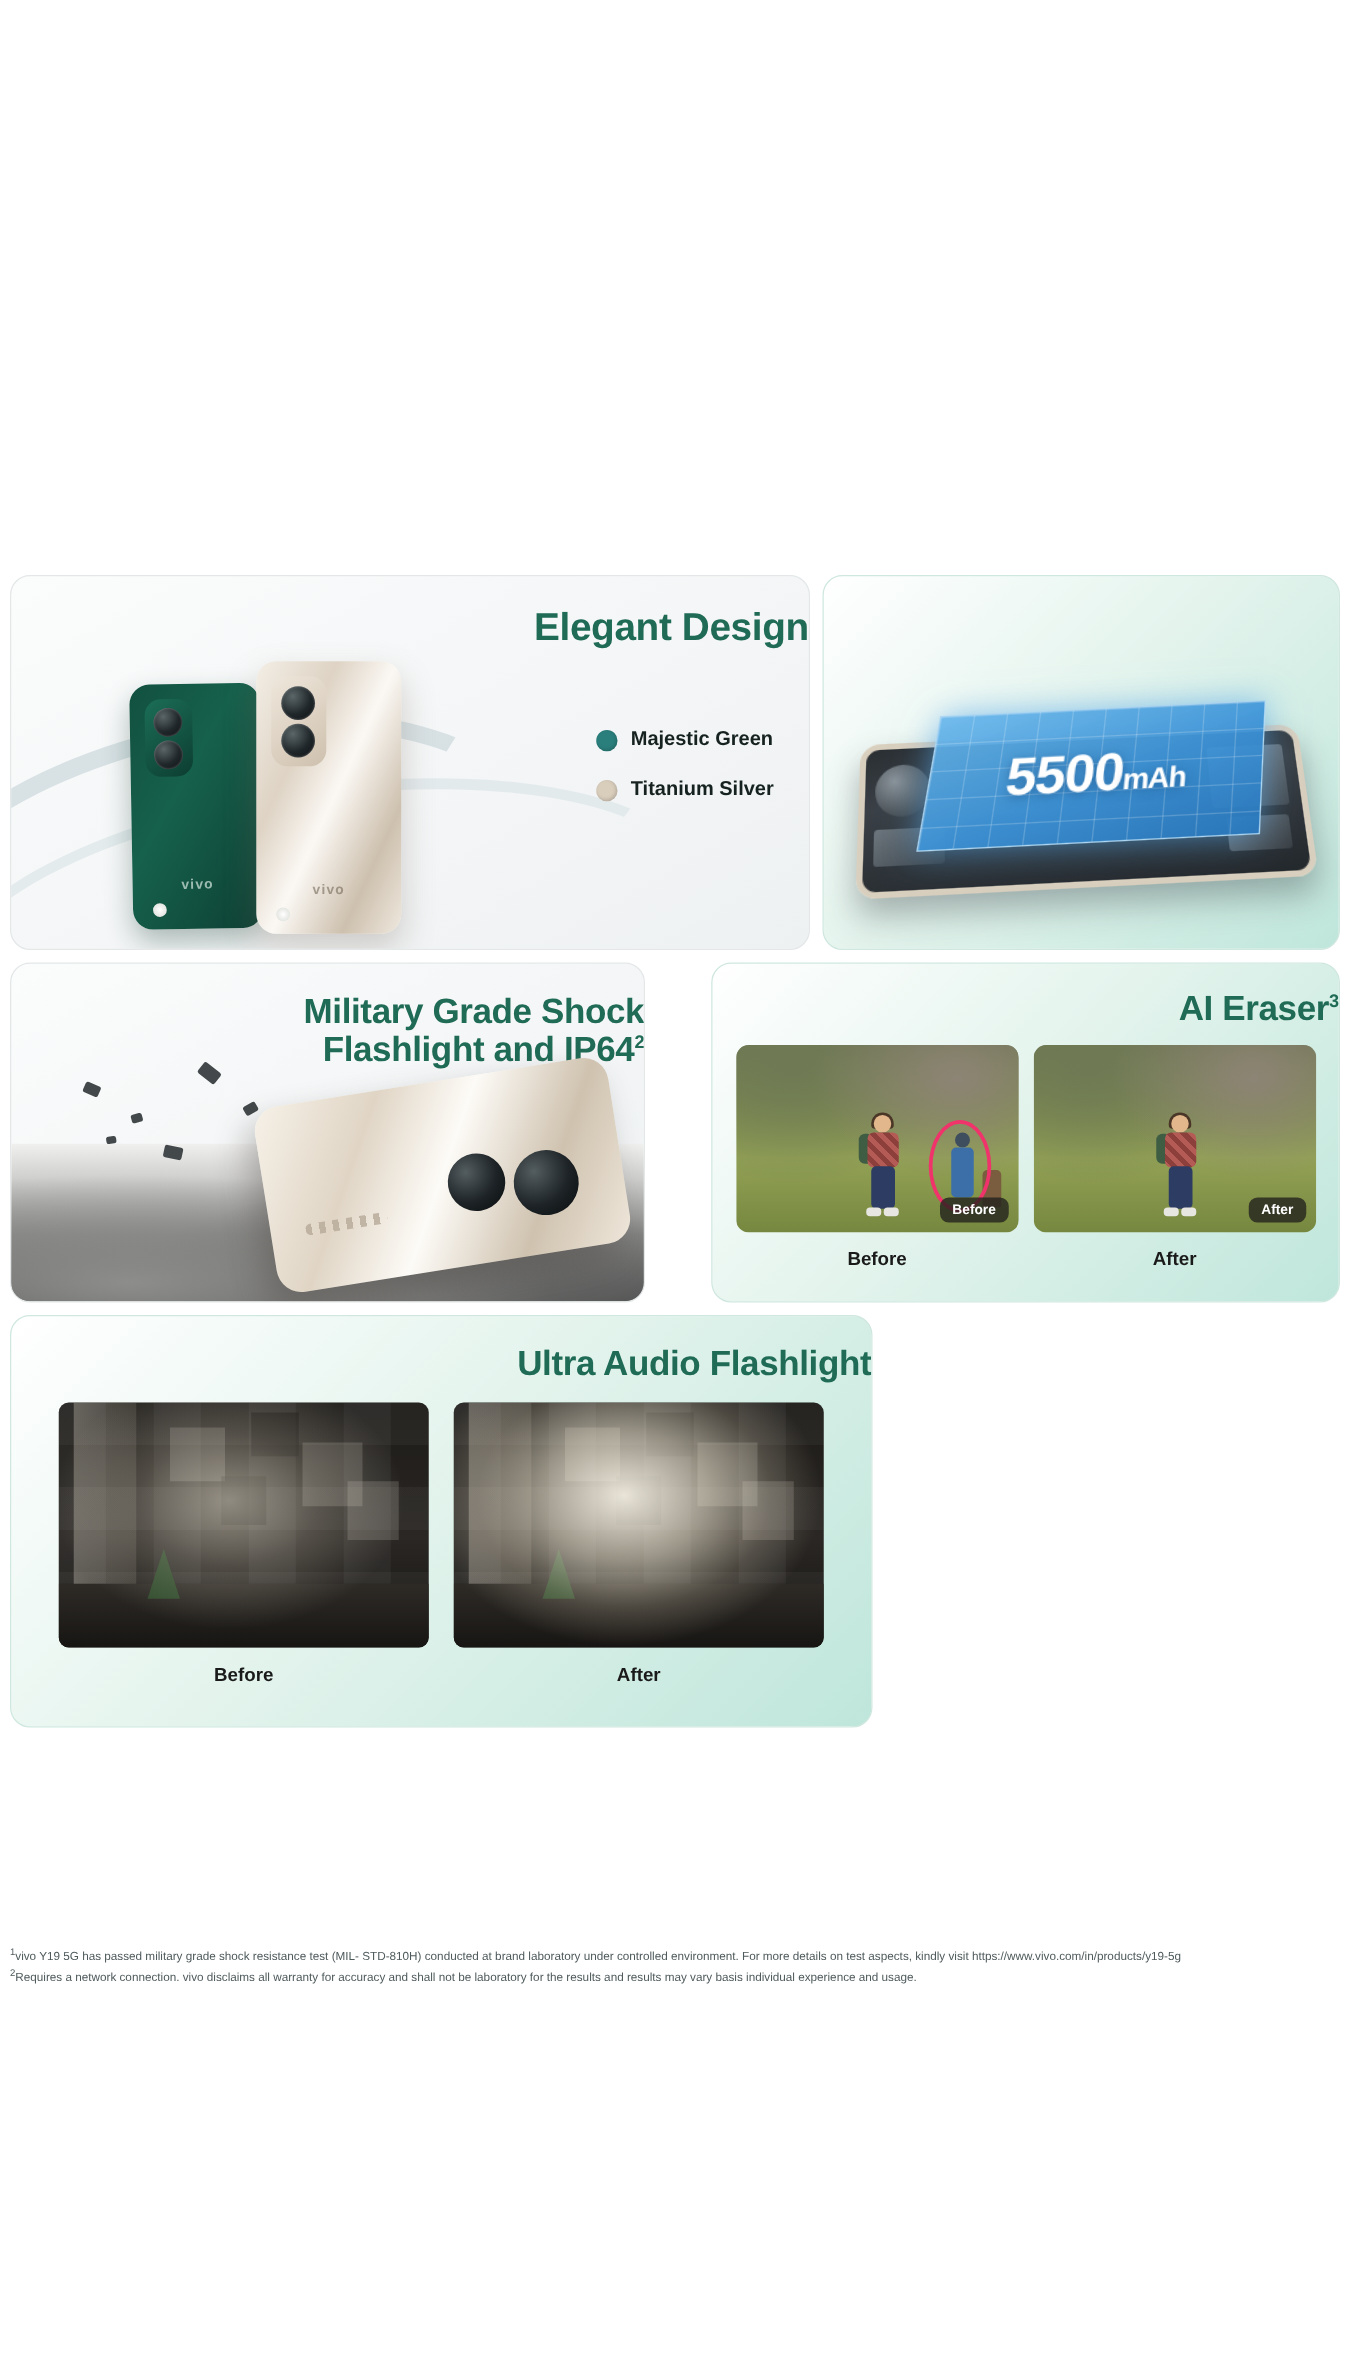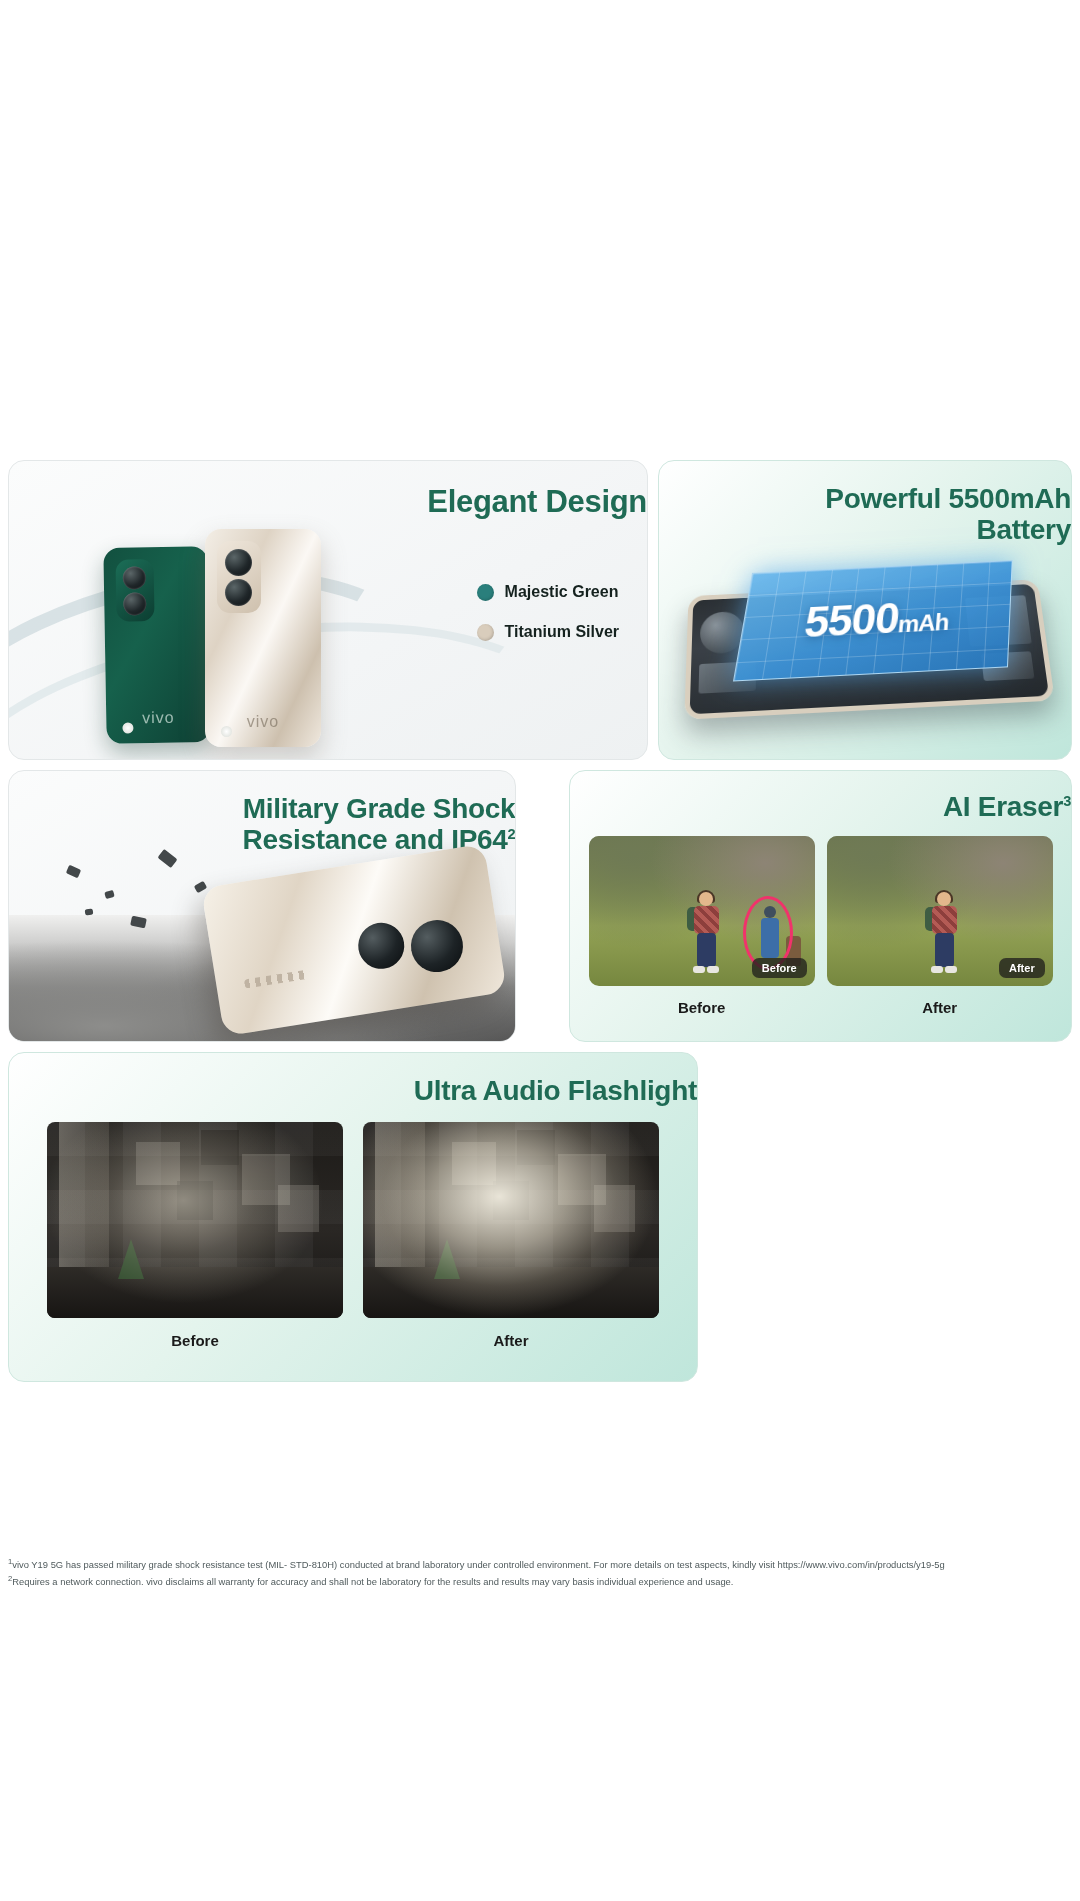--- a/index.html
+++ b/index.html
@@ -90,22 +90,22 @@
   #phone-green .lens.a  { left: 7px; top: 7px;  width: 23px; height: 23px; }
   #phone-green .lens.b  { left: 7px; top: 33px; width: 23px; height: 23px; }
   #phone-silver .lens.a { left: 8px; top: 8px;  width: 27px; height: 27px; }
   #phone-silver .lens.b { left: 8px; top: 38px; width: 27px; height: 27px; }
   .flashdot {
     position: absolute; left: 16px; bottom: 10px;
     width: 11px; height: 11px; border-radius: 50%;
     background: radial-gradient(circle,#ffffff,#d8dbd5);
   }
   .vivo-mark {
-    position: absolute; left: 50%; bottom: 16px; transform: translateX(-50%);
-    font-size: 16px; letter-spacing: 1px; font-weight: normal;
+    position: absolute; left: 50%; bottom: 29px; transform: translateX(-50%);
+    font-size: 11px; letter-spacing: 1px; font-weight: bold;
   }
   #phone-green .vivo-mark  { color: rgba(210,228,220,.72); }
   #phone-silver .vivo-mark { color: rgba(120,108,92,.62); }
 
   #color-legend { position: absolute; right: 30px; top: 64px; }
   .legend-row { display: flex; align-items: center; gap: 11px; margin-bottom: 22px; }
   .legend-dot { width: 17px; height: 17px; border-radius: 50%; flex: none; box-shadow: inset -1px -1px 3px rgba(0,0,0,.17); }
   .legend-label { font-size: 16px; font-weight: bold; color: #15221f; }
 
   
@@ -370,45 +370,41 @@
           </div>
           <div class="legend-row">
             <span class="legend-dot" style="background:#d9cdbc"></span>
             <span class="legend-label">Titanium Silver</span>
           </div>
         </div>
       </div>
     </div>
 
     <div class="card mint" id="card-battery">
-      <div class="card-title t-md">
-        <div>Powerful 5500mAh</div>
-        <div>Battery</div>
-      </div>
 
       <div id="battery-stage">
         <div id="phone-open">
           <div class="board-chip" id="bc1"></div>
           <div class="board-chip" id="bc2"></div>
           <div class="board-chip" id="bc3"></div>
           <div class="board-chip" id="bc4"></div>
         </div>
         <div id="battery-pack">
           <span id="battery-capacity"><span>5500</span><span class="unit">mAh</span></span>
         </div>
       </div>
     </div>
   </div>
 
   <div class="grid-row">
 
     <div class="card plain" id="card-military">
       <div class="card-title t-md">
         <div>Military Grade Shock</div>
-        <div><span>Resistance and IP64</span><sup>2</sup></div>
+        <div><span>Flashlight and IP64</span><sup>2</sup></div>
       </div>
 
       <div id="rock-strip"></div>
       <div class="debris" id="d1"></div>
       <div class="debris" id="d2"></div>
       <div class="debris" id="d3"></div>
       <div class="debris" id="d4"></div>
       <div class="debris" id="d5"></div>
       <div class="debris" id="d6"></div>
       <div class="debris" id="d7"></div>

